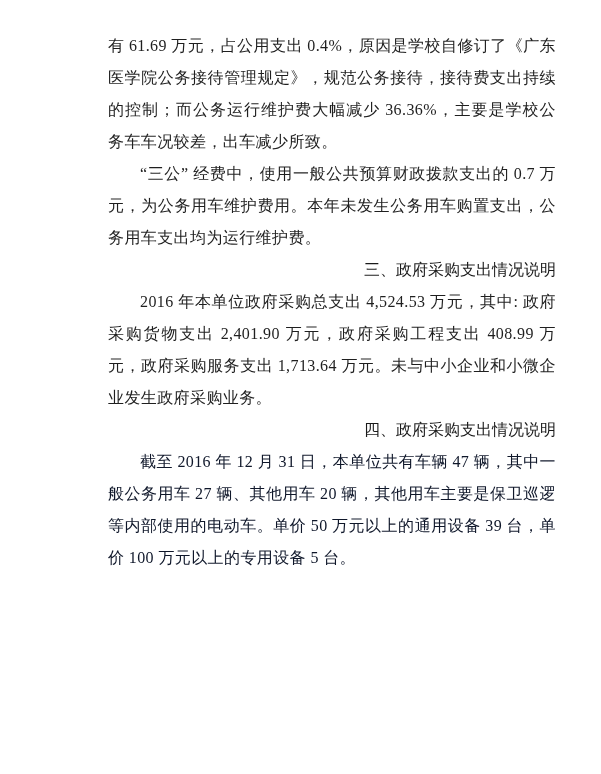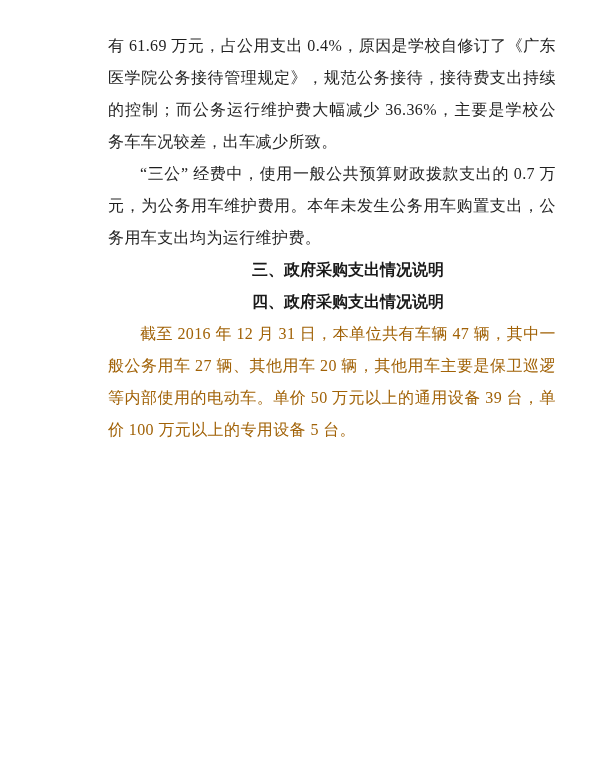--- a/index.html
+++ b/index.html
@@ -29,27 +29,28 @@
     letter-spacing: 0.4px;
   }
   .indent {
     text-indent: 2em;
   }
   .heading {
     margin: 0;
     font-family: "Liberation Sans", "DejaVu Sans", sans-serif;
     font-size: 16px;
     line-height: 32px;
-    font-weight: bold;
+    font-weight: normal;
     text-indent: 2em;
-    text-align: center;
+    text-align: right;
   }
 </style>
 </head>
 <body>
 
 <div class="page" style="background: rgb(255, 255, 255);">
   <p class="para" style="color: rgb(31, 31, 31);">有 61.69 万元，占公用支出 0.4%，原因是学校自修订了《广东医学院公务接待管理规定》，规范公务接待，接待费支出持续的控制；而公务运行维护费大幅减少 36.36%，主要是学校公务车车况较差，出车减少所致。</p>
   <p class="para indent" style="color: rgb(31, 31, 31);">“三公” 经费中，使用一般公共预算财政拨款支出的 0.7 万元，为公务用车维护费用。本年未发生公务用车购置支出，公务用车支出均为运行维护费。</p>
   <h2 class="heading" style="color: rgb(26, 26, 26);">三、政府采购支出情况说明</h2>
+  <p class="para indent" style="color: rgb(31, 31, 31);">2016 年本单位政府采购总支出 4,524.53 万元，其中: 政府采购货物支出 2,401.90 万元，政府采购工程支出 408.99 万元，政府采购服务支出 1,713.64 万元。未与中小企业和小微企业发生政府采购业务。</p>
   <h2 class="heading" style="color: rgb(26, 26, 26);">四、政府采购支出情况说明</h2>
-  <p class="para indent" style="color: #a16207;">截至 2016 年 12 月 31 日，本单位共有车辆 47 辆，其中一般公务用车 27 辆、其他用车 20 辆，其他用车主要是保卫巡逻等内部使用的电动车。单价 50 万元以上的通用设备 39 台，单价 100 万元以上的专用设备 5 台。</p>
+  <p class="para indent" style="color: #0f172a;">截至 2016 年 12 月 31 日，本单位共有车辆 47 辆，其中一般公务用车 27 辆、其他用车 20 辆，其他用车主要是保卫巡逻等内部使用的电动车。单价 50 万元以上的通用设备 39 台，单价 100 万元以上的专用设备 5 台。</p>
 </div>
 
 </body></html>

